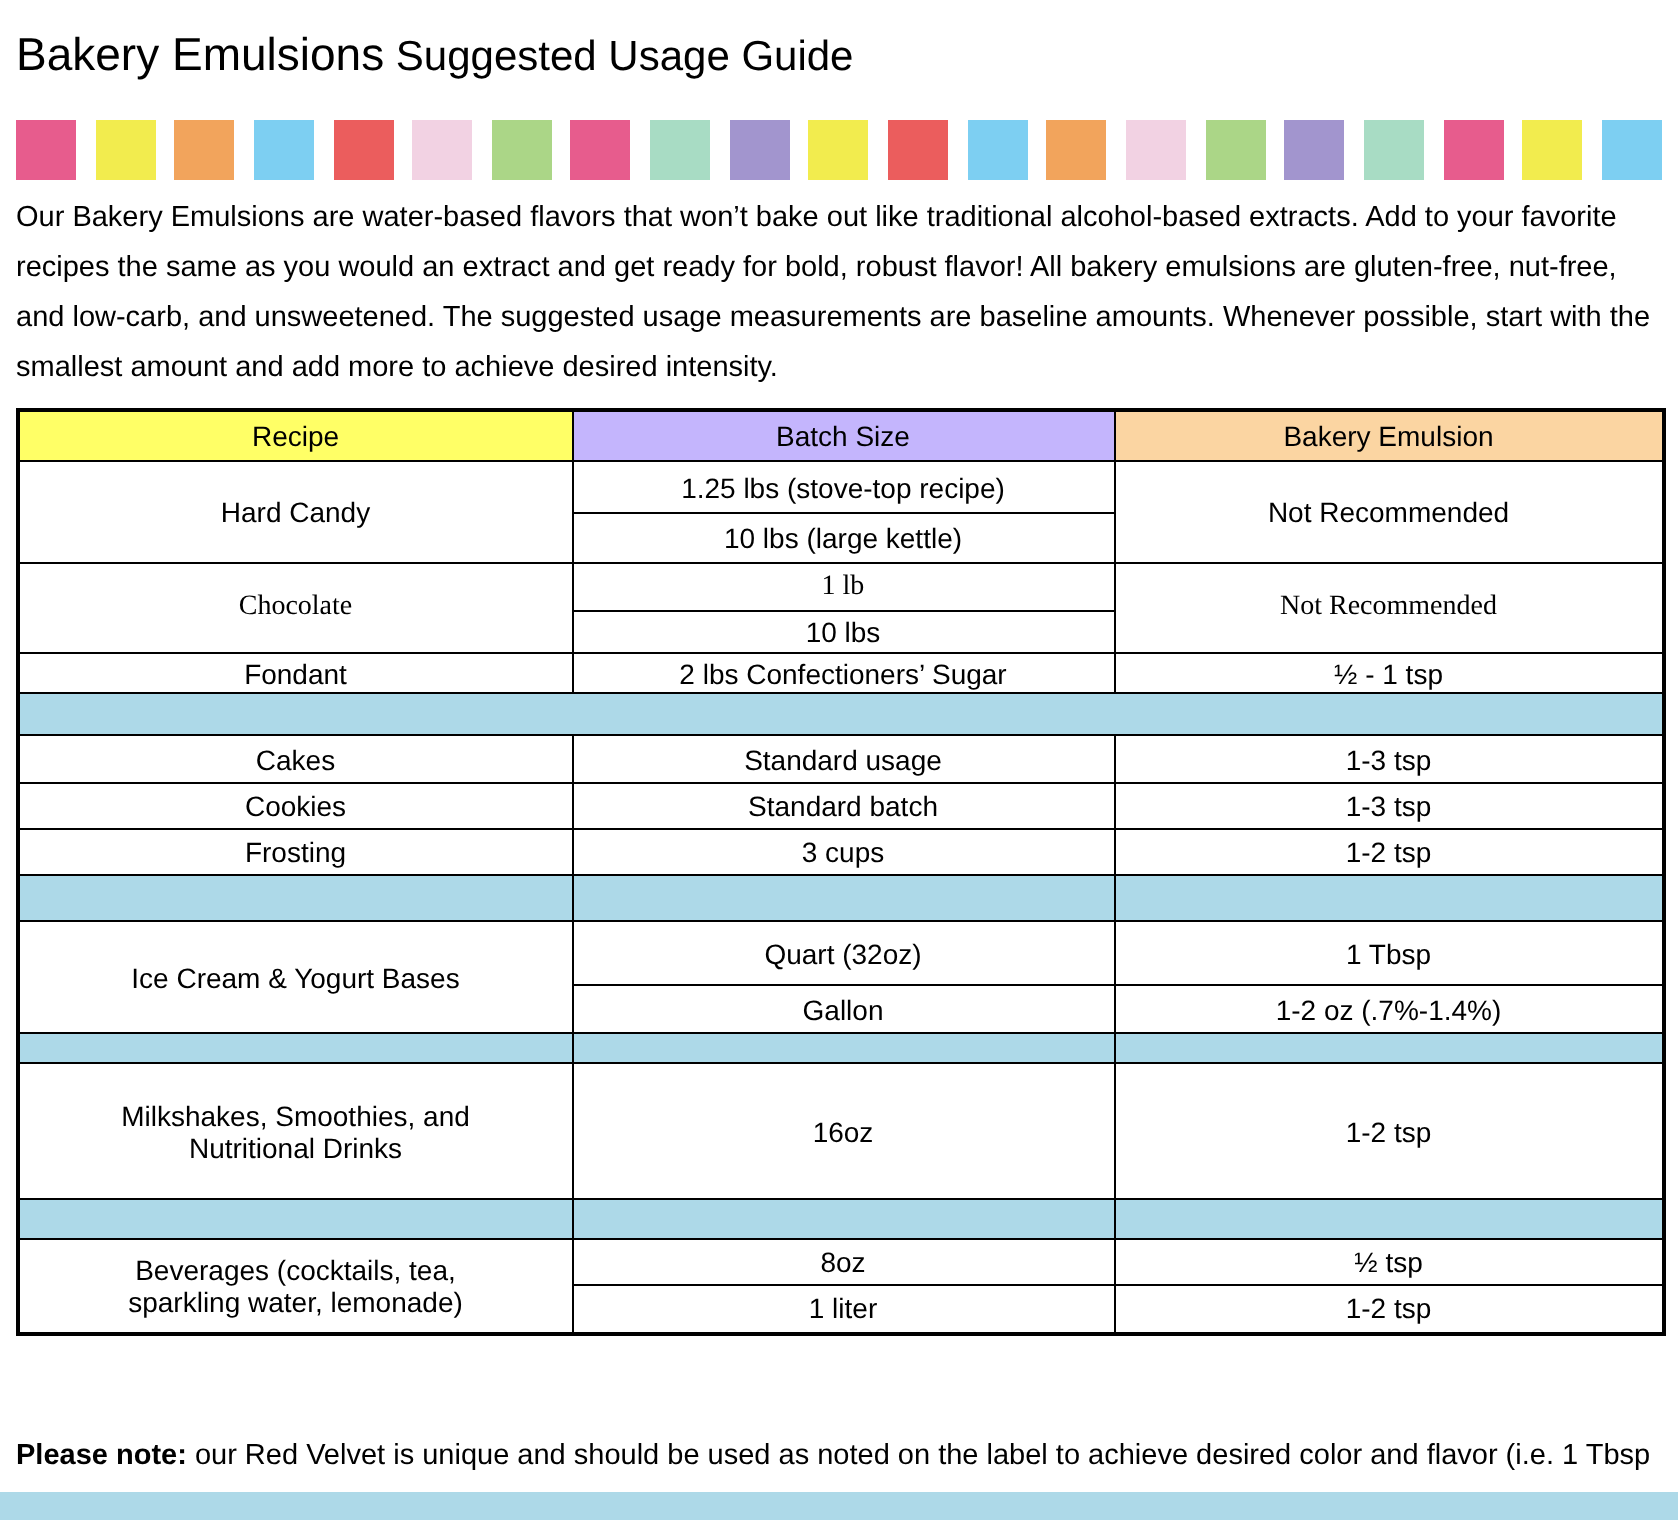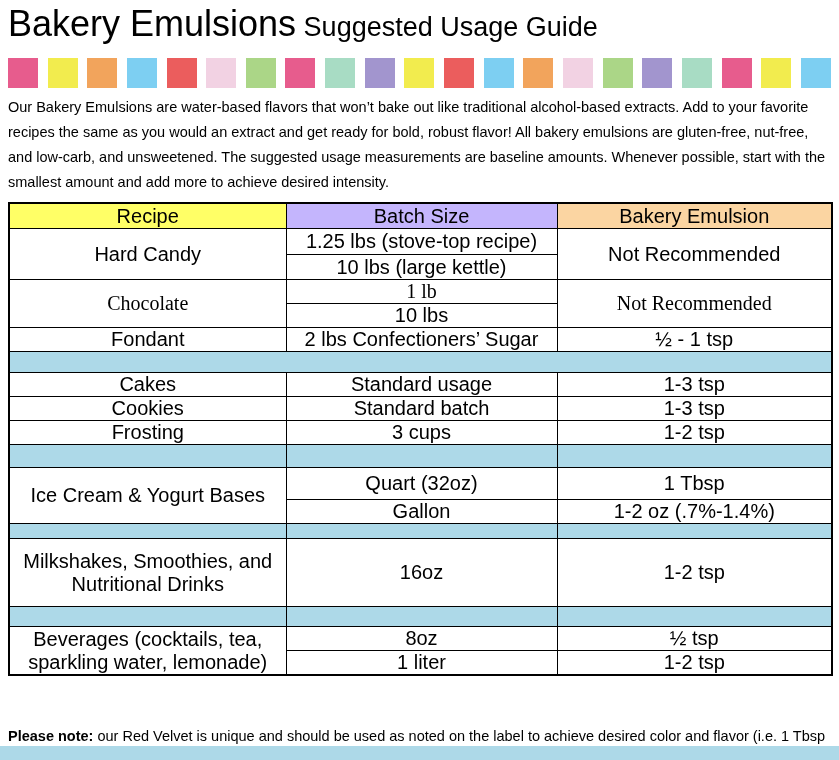--- a/index.html
+++ b/index.html
@@ -7,22 +7,22 @@
     width: 839px; height: 760px;
     background: #ffffff;
     color: #000000;
     font-family: "Liberation Sans", sans-serif;
     position: relative;
     overflow: hidden;
   }
   .page { padding: 6px 8px 0 8px; }
 
   .title { margin: 0; line-height: 36px; white-space: nowrap; }
-  .title-main { font-size: 36px; font-weight: normal; }
-  .title-sub  { font-size: 27px; font-weight: normal; }
+  .title-main { font-size: 23px; font-weight: normal; }
+  .title-sub  { font-size: 21px; font-weight: normal; }
 
   .strip {
     display: flex;
     justify-content: space-between;
     margin: 13px 0 0 0;
     width: 823px;
   }
   .swatch { width: 30px; height: 30px; flex: 0 0 auto; }
 
   .intro {
@@ -36,21 +36,21 @@
     border-collapse: collapse;
     width: 823px;
     margin-top: 7px;
     border: 2px solid #000;
     table-layout: fixed;
   }
   table.usage th, table.usage td {
     border: 1px solid #000;
     text-align: center;
     vertical-align: middle;
-    font-size: 20px;
+    font-size: 14px;
     font-weight: normal;
     padding: 0 4px;
     white-space: pre-line;
     overflow: hidden;
   }
   table.usage th { height: 24px; }
   col.c1 { width: 277px; }
   col.c2 { width: 271px; }
   col.c3 { width: 275px; }
 

